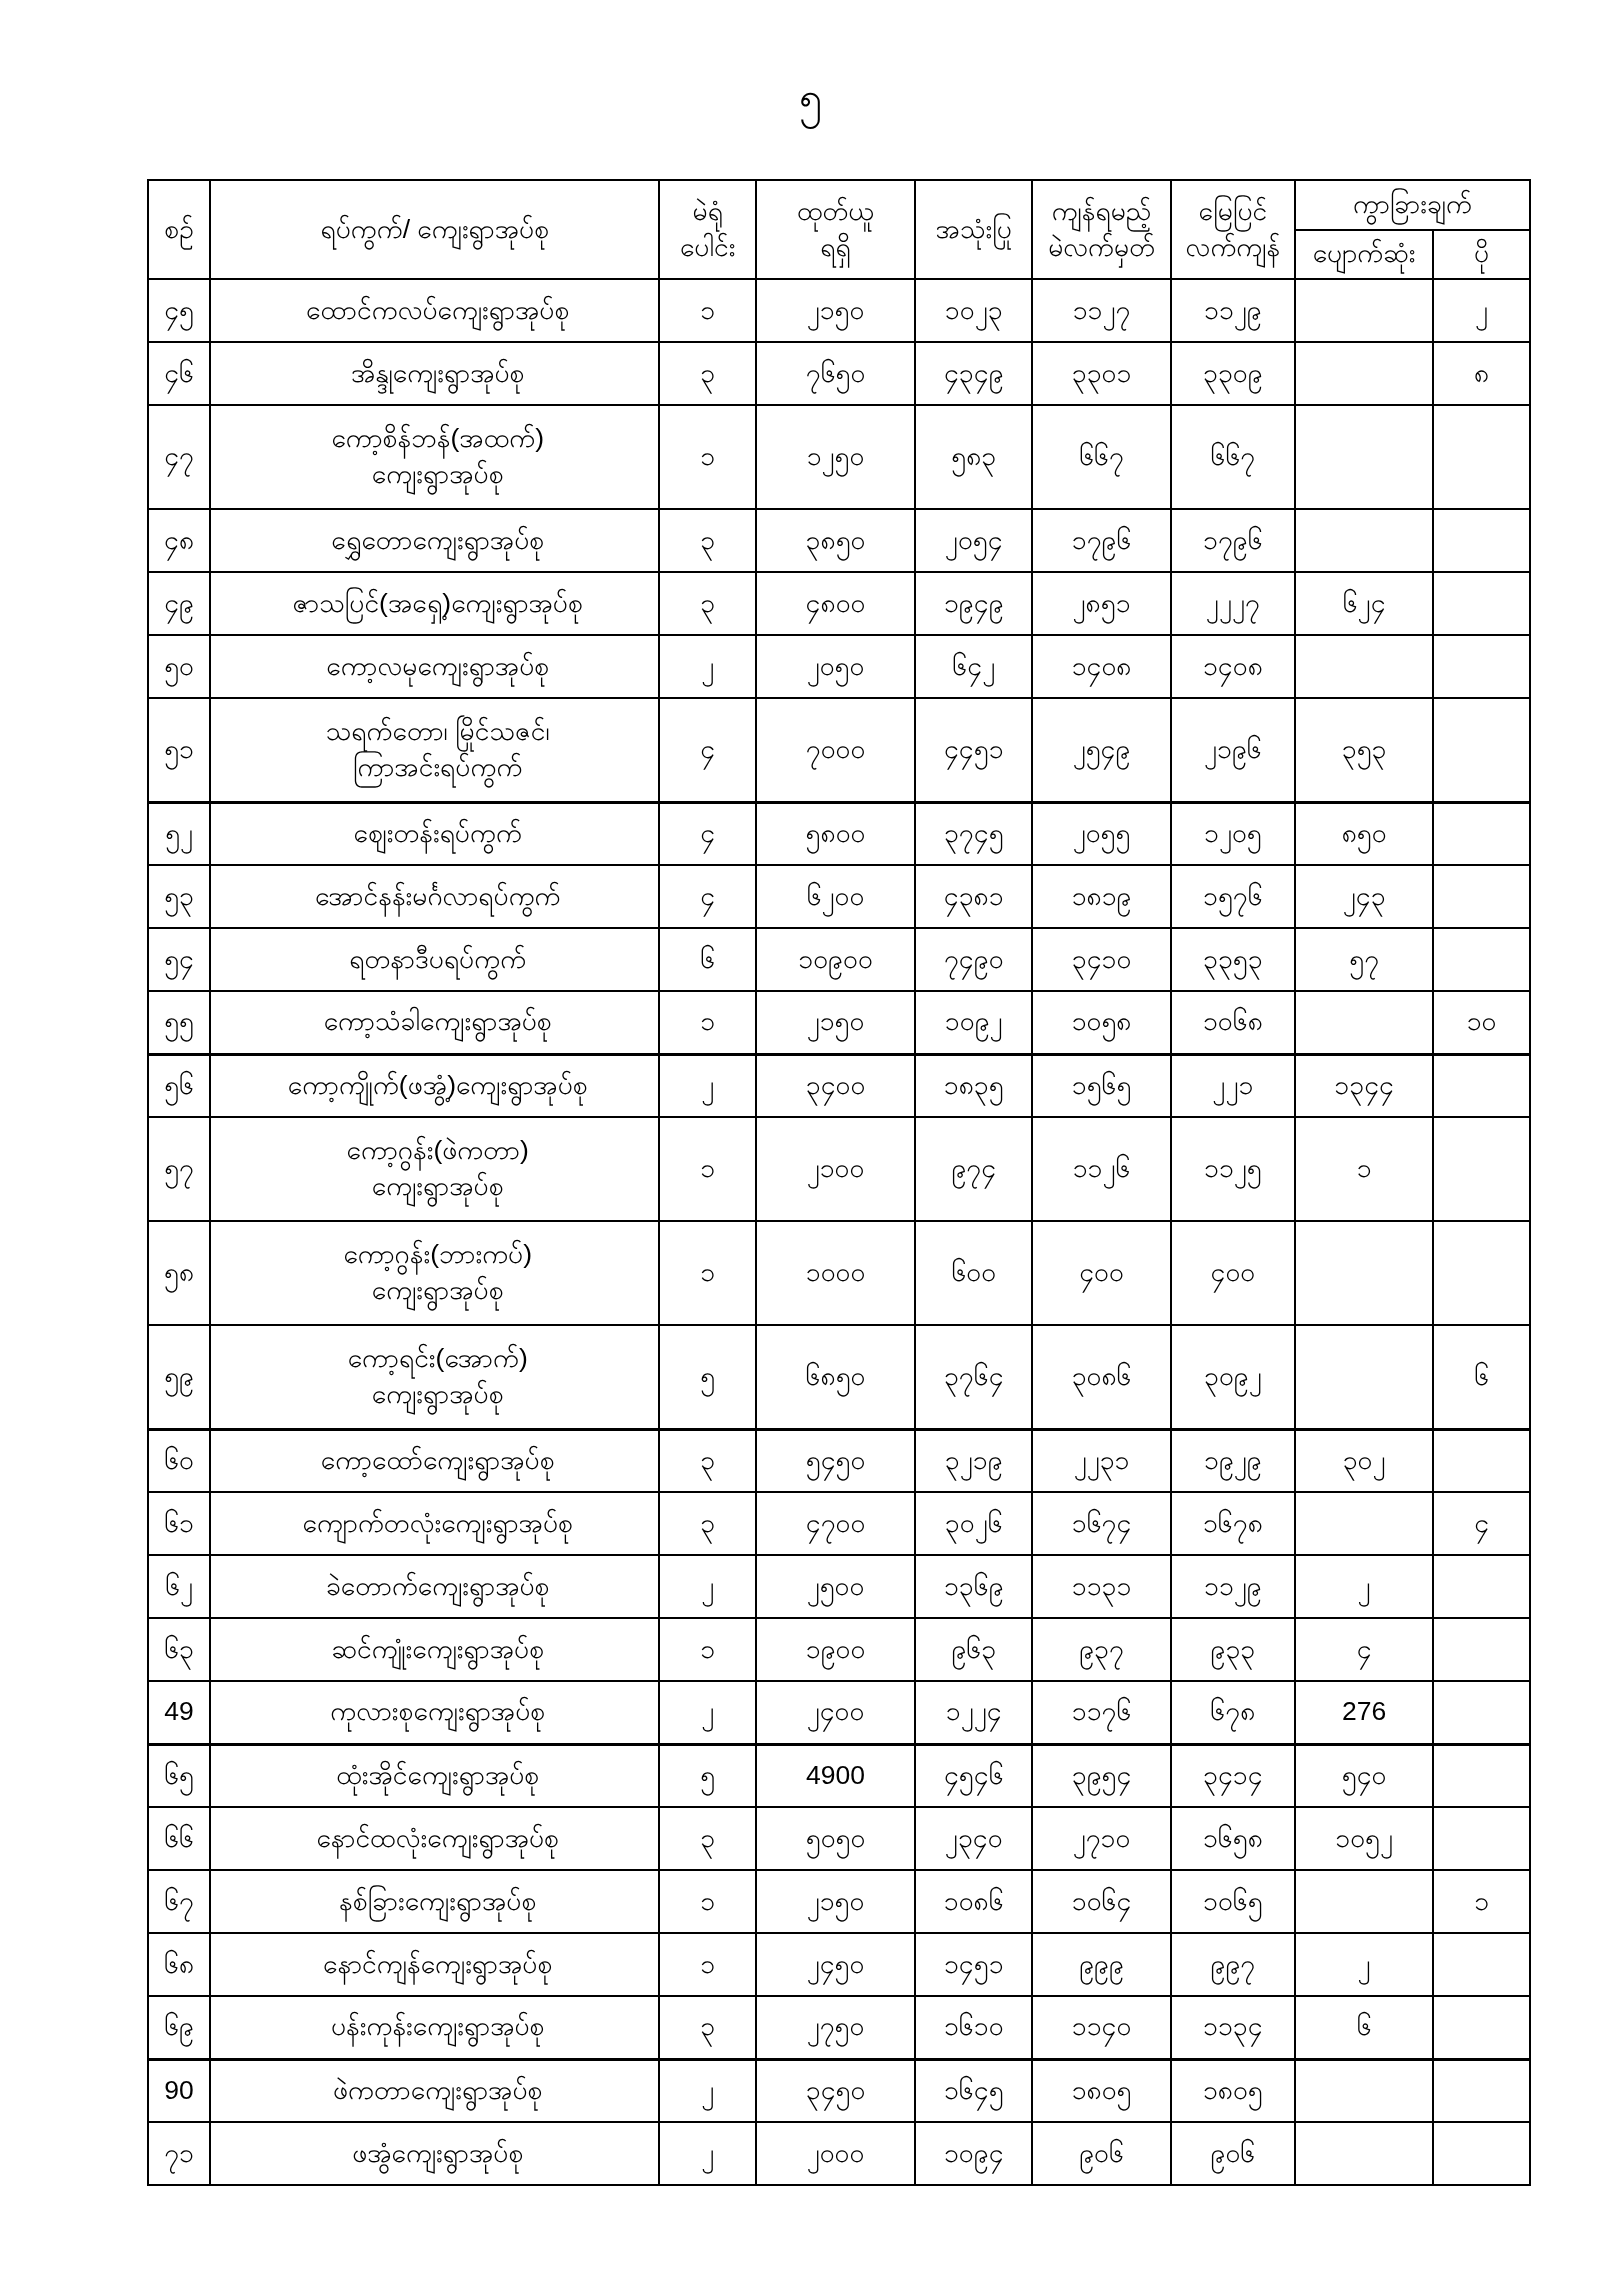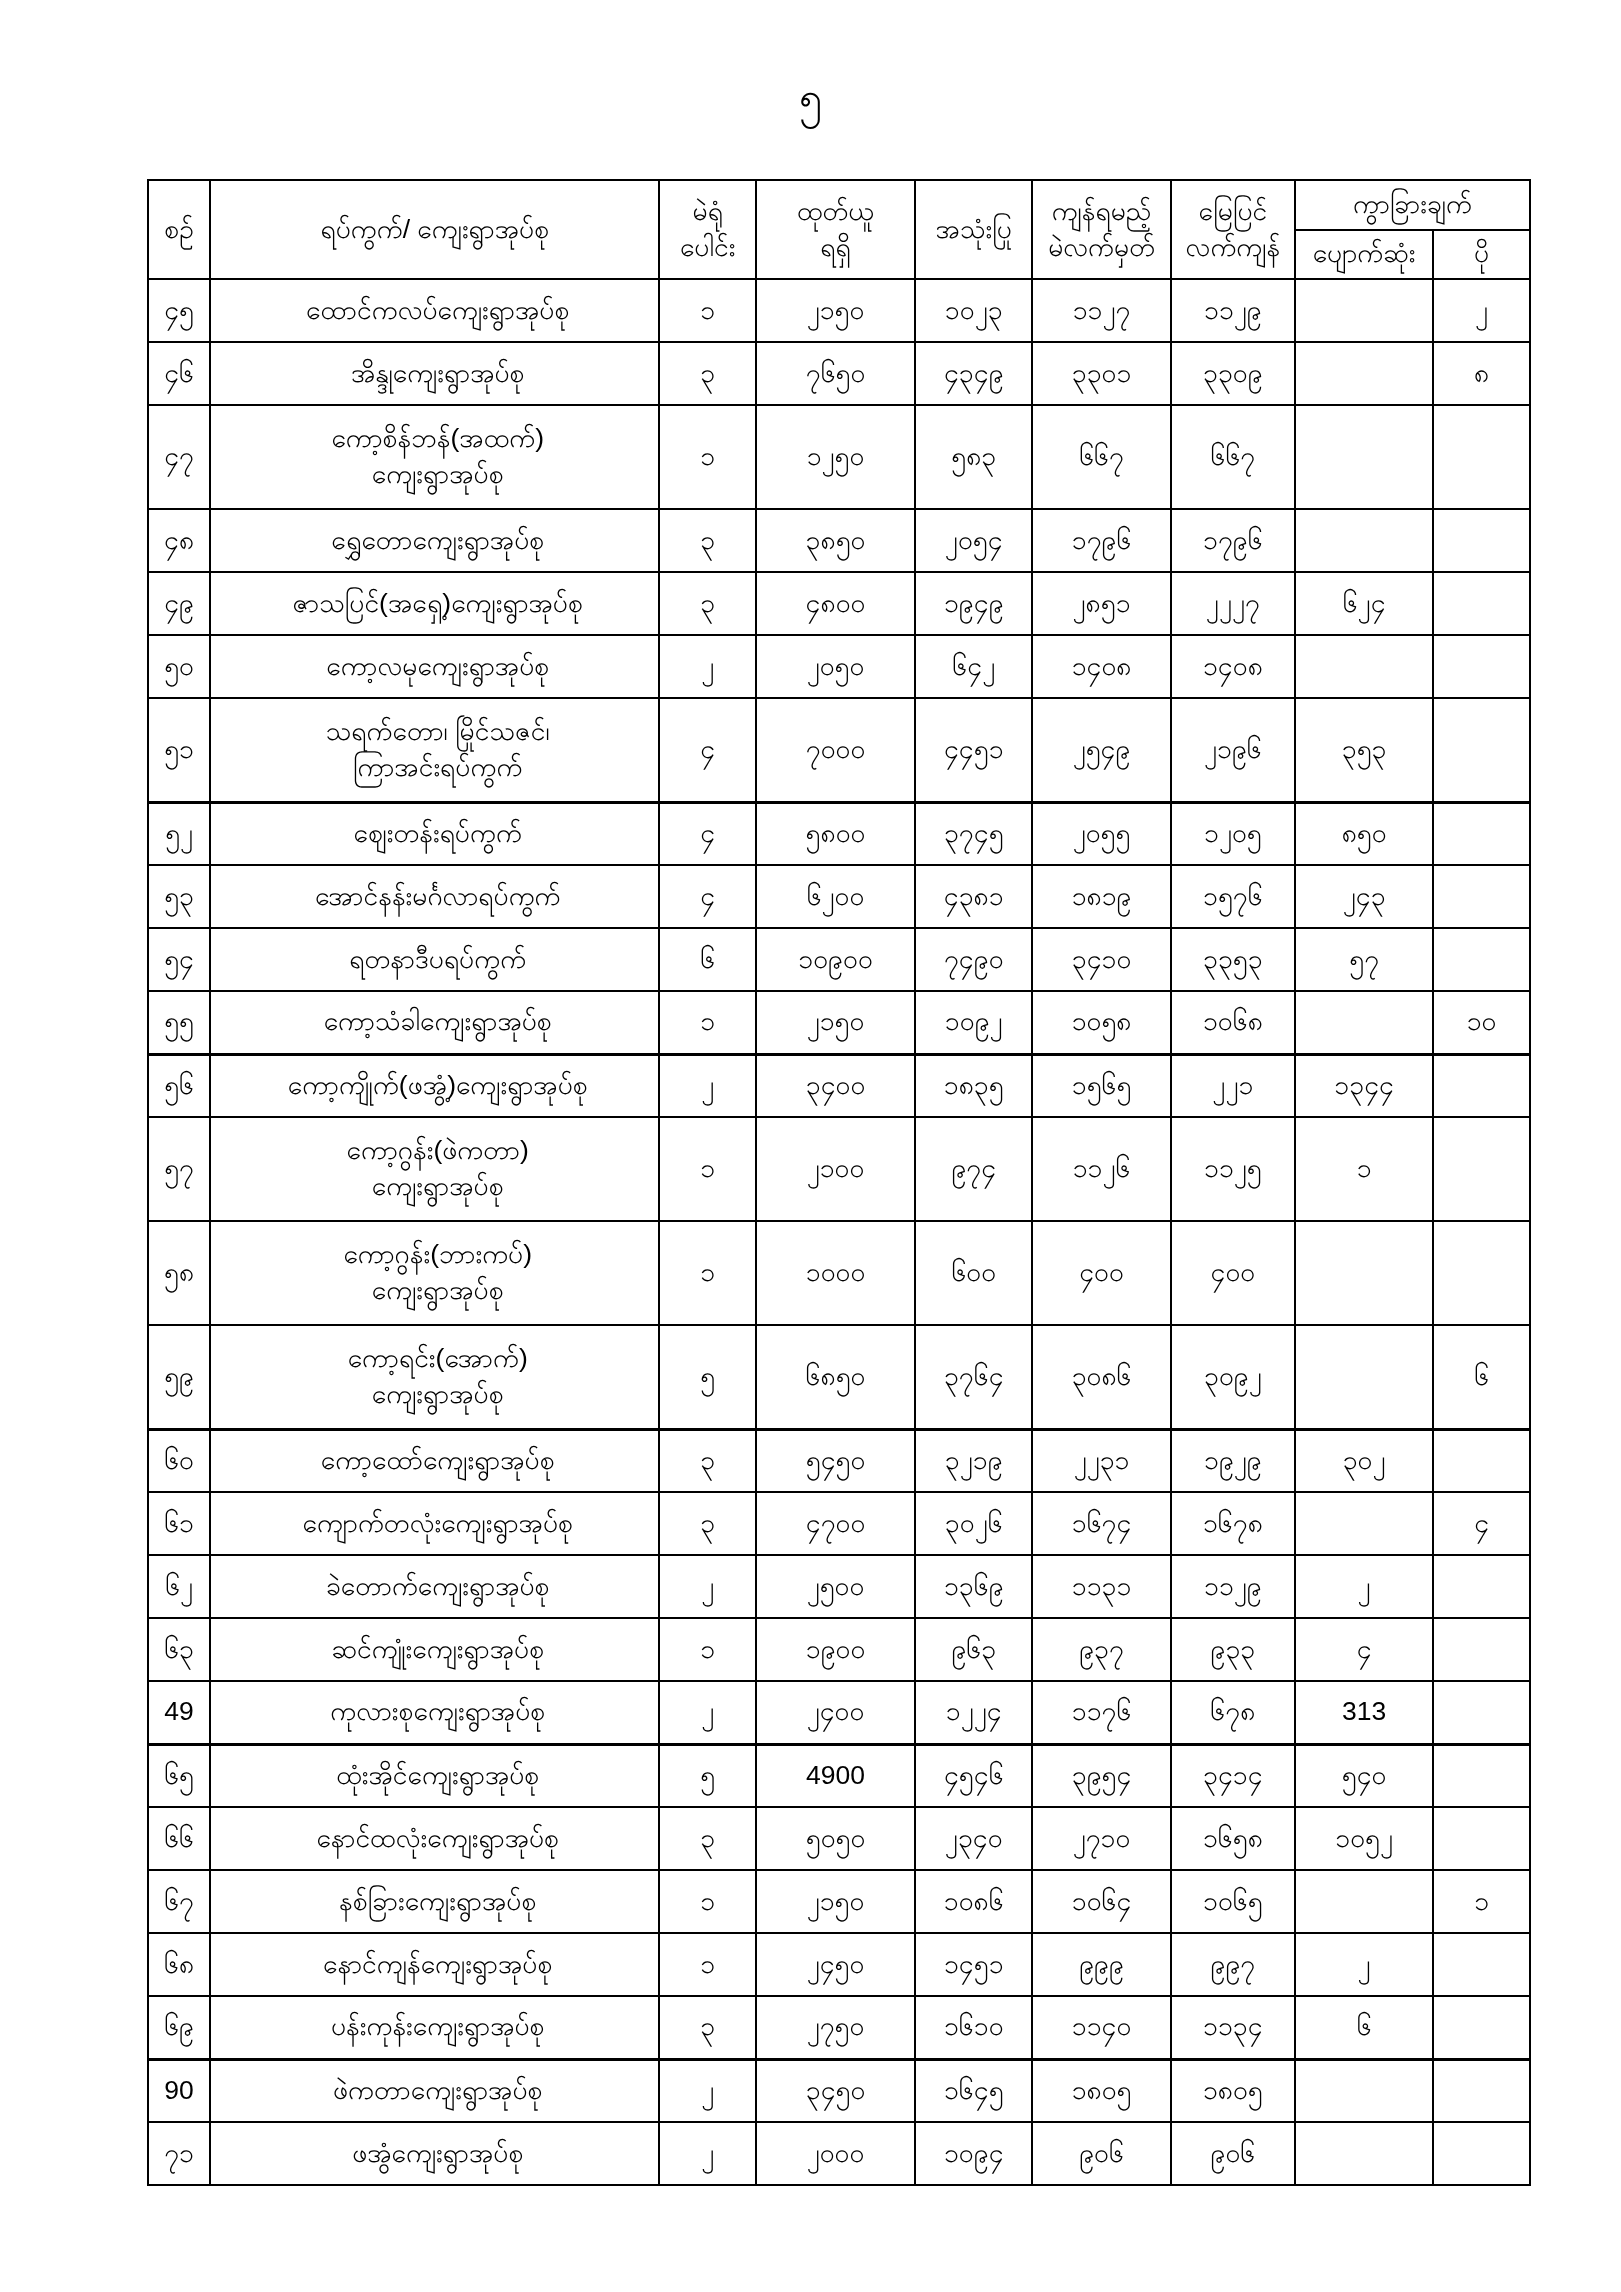--- a/index.html
+++ b/index.html
@@ -313,21 +313,21 @@
         <td></td>
       </tr>
       <tr class="single thick-bottom">
         <td>49</td>
         <td class="name">ကုလားစုကျေးရွာအုပ်စု</td>
         <td>၂</td>
         <td>၂၄၀၀</td>
         <td>၁၂၂၄</td>
         <td>၁၁၇၆</td>
         <td>၆၇၈</td>
-        <td>313</td>
+        <td>276</td>
         <td></td>
       </tr>
       <tr class="single">
         <td>၆၅</td>
         <td class="name">ထုံးအိုင်ကျေးရွာအုပ်စု</td>
         <td>၅</td>
         <td>4900</td>
         <td>၄၅၄၆</td>
         <td>၃၉၅၄</td>
         <td>၃၄၁၄</td>

